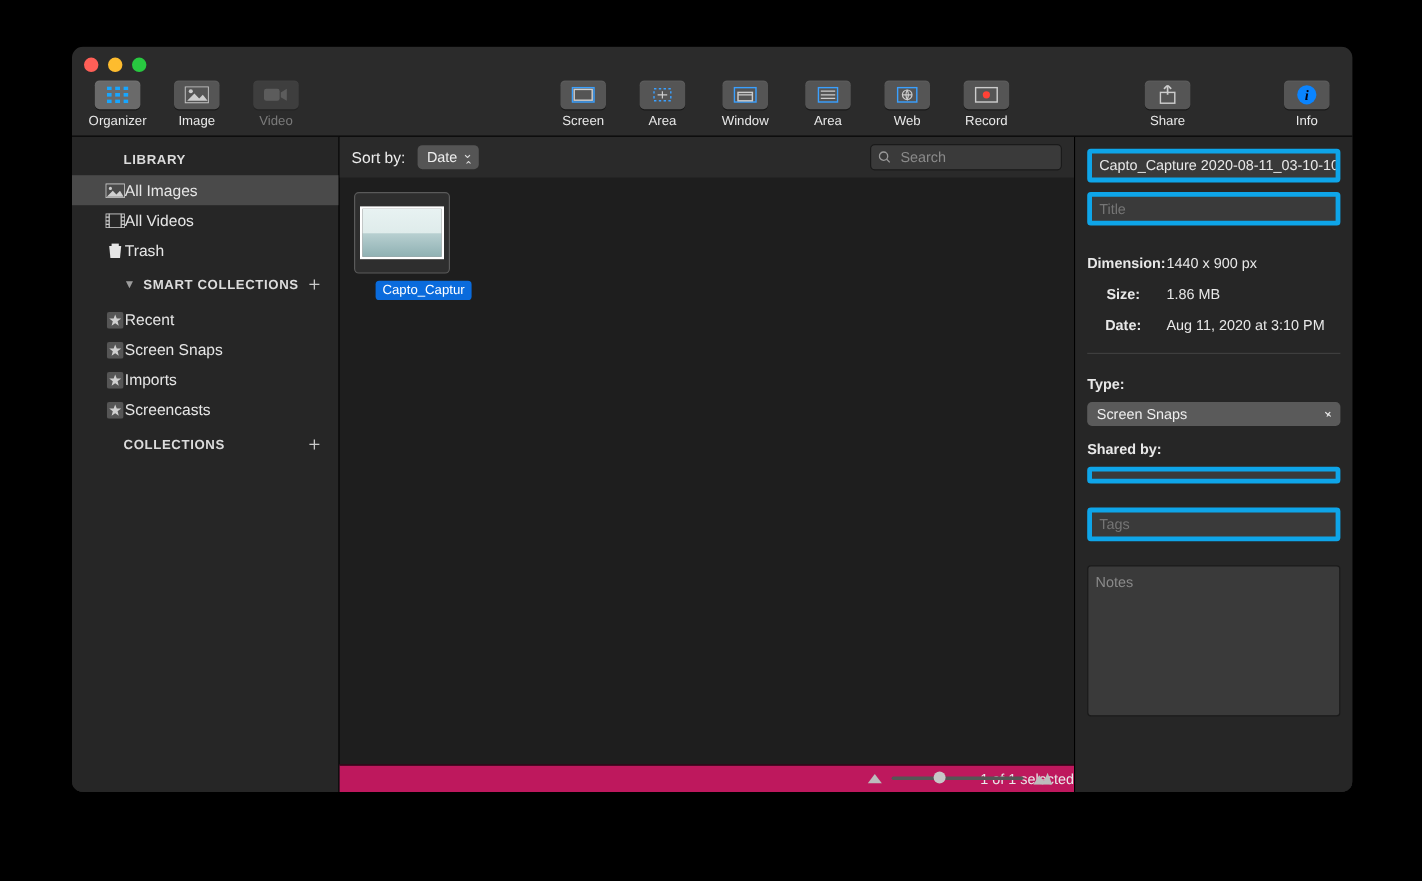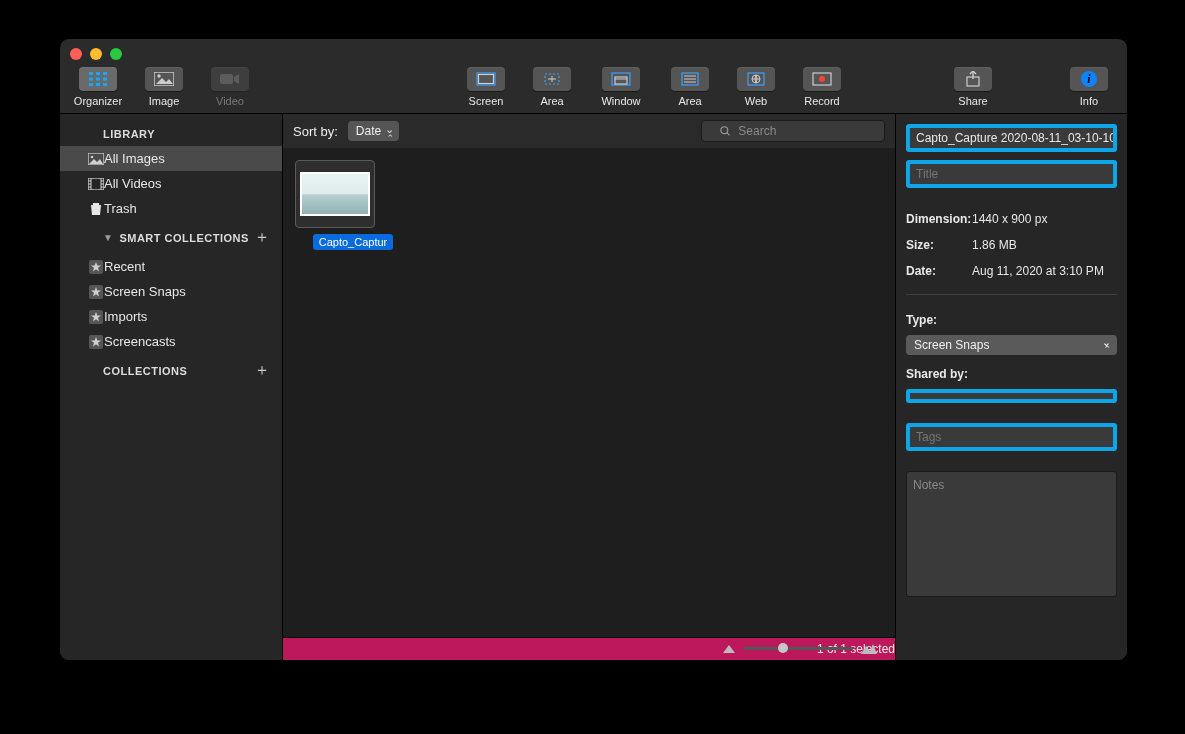--- a/index.html
+++ b/index.html
@@ -67,21 +67,21 @@
   }
   .sort-label { color: #ededed; font-size: 13px; }
   .select {
     background: #555; color: #eee; border-radius: 4px; padding: 1px 18px 1px 8px;
     font-size: 12px; position: relative; height: 18px; line-height: 18px;
   }
   .select::after { content:"⌄"; position:absolute; right:5px; top:-1px; font-size:11px; color:#ddd;}
   .select::before { content:"⌃"; position:absolute; right:5px; top:6px; font-size:9px; color:#ddd; transform: translateY(2px);}
   .search {
     margin-left: auto; width: 146px; background: #3a3a3a; border-radius: 4px;
-    height: 20px; display:flex; align-items:center; padding: 0 18px; gap: 6px;
+    height: 20px; display:flex; align-items:center; padding: 0 6px; gap: 6px;
     border: 1px solid #1a1a1a;
   }
   .search input {
     background: transparent; border: none; outline: none; color:#ddd; width: 100%;
     font-size: 12px;
   }
   .search input::placeholder { color:#8a8a8a; }
 
   .grid { flex:1; padding: 12px; overflow:auto; }
   .thumb {
@@ -118,21 +118,21 @@
   .inspector {
     width: 211px; background: #262626; padding: 10px 10px 10px 10px;
     display: flex; flex-direction: column; gap: 8px; overflow:auto;
   }
   .field {
     background:#3a3a3a; border:4px solid #0ea5e9; border-radius:3px;
     padding: 3px 6px; color:#b8b8b8; font-size:12px; width:100%; box-sizing:border-box;
   }
   .field.filename { color:#e8e8e8; white-space:nowrap; overflow:hidden; }
   .kv { display:flex; gap:6px; font-size:12px; padding: 2px 0; }
-  .kv .k { width: 60px; text-align:left; color:#e8e8e8; font-weight:600;}
+  .kv .k { width: 60px; text-align:center; color:#e8e8e8; font-weight:600;}
   .kv .v { color:#e8e8e8; }
   .lbl { font-size:12px; color:#e8e8e8; font-weight:600; margin-top:4px;}
   .select-wide {
     background:#5a5a5a; color:#eee; border-radius:4px; padding:3px 20px 3px 8px;
     font-size:12px; position:relative;
   }
   .select-wide::after { content:"⌄"; position:absolute; right:6px; top:1px; font-size:11px;}
   .select-wide::before { content:"⌃"; position:absolute; right:6px; top:9px; font-size:9px;}
   .notes {
     background:#3a3a3a; border:1px solid #1a1a1a; border-radius:3px;

